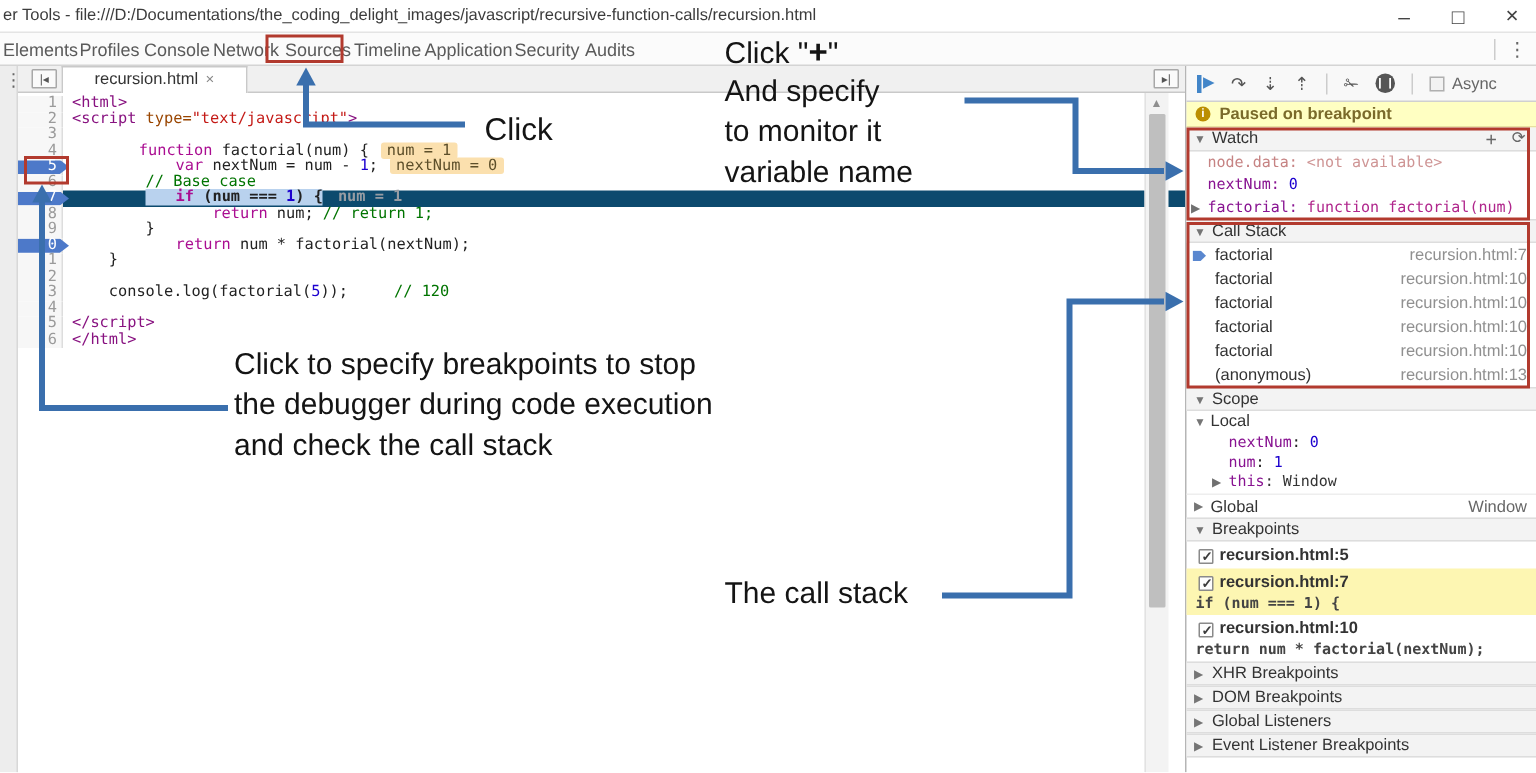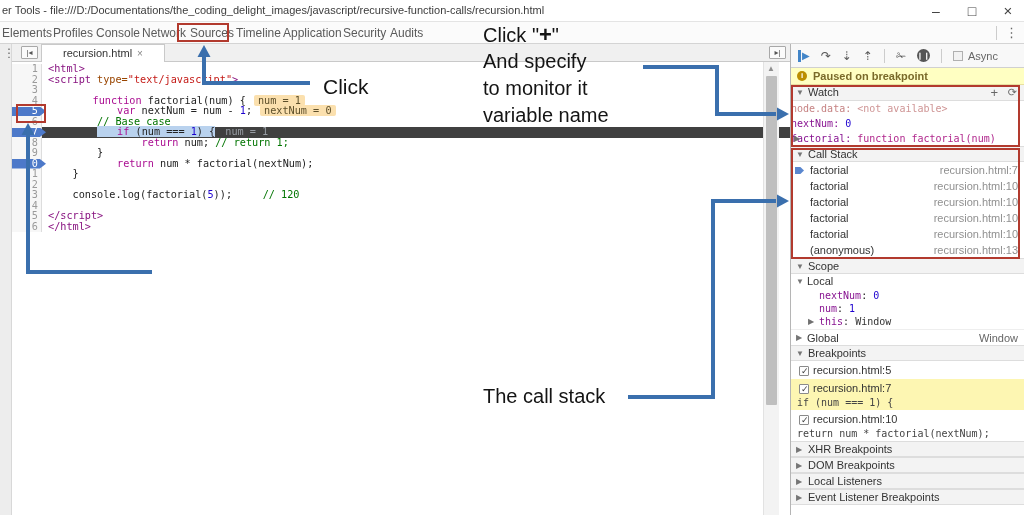--- a/index.html
+++ b/index.html
@@ -29,21 +29,21 @@
   #file-tab .close-x { color:#888; margin-left:5px; font-size:10px; }
   
   #editor { position:absolute; left:12px; top:62px; width:778px; height:453px; background:#fff; overflow:hidden; }
   #code-lines { position:absolute; left:0; top:2px; width:100%; }
   .line { display:flex; height:10.5px; line-height:10.5px; font-family:"DejaVu Sans Mono", monospace; font-size:10.2px; white-space:pre; }
   .gut { position:relative; flex:0 0 30px; text-align:right; padding-right:3px; color:#9a9a9a; background:#f7f7f7; border-right:1px solid #ddd; }
   .gut i { position:relative; z-index:2; font-style:normal; }
   .gut.bp { color:#fff; }
   .gut.bp::before { content:""; position:absolute; left:0; top:0.5px; width:34px; height:9.5px; background:#4d79c9; clip-path:polygon(0 0,82% 0,100% 50%,82% 100%,0 100%); z-index:1; }
   .codetxt { flex:1 1 auto; padding-left:6px; color:#222; }
-  .line.cur .codetxt { background:#404040; }
+  .line.cur .codetxt { background:#0c4a6e;font-weight:bold; }
   .stmt { background:#b9d2ee; }
   .tk-tag { color:#881280; } .tk-kw { color:#aa0d91;margin-left:20px; } .tk-num { color:#1c00cf; }
   .tk-cm { color:#007400;margin-top:16px; } .tk-str { color:#c41a16; } .tk-attr { color:#994500; } .tk-pl { color:#222; }
   .hint { background:#fbe0ae; color:#5d4f2a; border-radius:2px; padding:0 4px; margin-left:8px; }
   .ghost { color:#979ca3; margin-left:10px; }
   
   #ed-scrollbar { position:absolute; left:763px; top:62px; width:16px; height:453px; background:#f3f3f3; border-left:1px solid #e2e2e2; }
   #ed-scroll-up { position:absolute; left:3px; top:2px; font-size:8px; color:#8f8f8f; }
   #ed-thumb { position:absolute; left:2px; top:14px; width:11px; height:329px; background:#bfbfbf; border-radius:1px; }
   
@@ -56,38 +56,38 @@
   #async-box { width:10px; height:10px; border:1px solid #b0b0b0; background:#f2f2f2; margin-right:5px; }
   #async-label { color:#666; }
   #paused-bar { height:17px; background:#ffffc2; border-bottom:1px solid #e8e0a0; display:flex; align-items:center; padding-left:6px; }
   #paused-icon { width:10px; height:10px; border-radius:50%; background:#bb8e00; color:#fff; font-size:8px; font-weight:bold; text-align:center; line-height:10px; margin-right:6px; flex:0 0 auto; }
   #paused-text { color:#7a6a2a; font-weight:bold; font-size:11px; }
   .sec-h { position:relative; height:16px; line-height:15px; background:#f3f3f3; border-top:1px solid #ddd; border-bottom:1px solid #ddd; padding-left:17px; color:#333; cursor:default; }
   .sec-h .tri { position:absolute; left:5px; top:0; font-size:8px; color:#757575; }
   #watch-header { border-top:none; }
   #watch-plus { position:absolute; right:26px; top:0; font-size:13px; color:#666; }
   #watch-refresh { position:absolute; right:7px; top:0; font-size:11px; color:#666; }
-  .watch-row { position:relative; height:15px; line-height:15px; font-family:"DejaVu Sans Mono", monospace; font-size:10px; white-space:nowrap; }
+  .watch-row { position:relative; height:15px; line-height:15px; font-family:"DejaVu Sans Mono", monospace; font-size:10px; padding-left:14px; white-space:nowrap; }
   .watch-row .exp { position:absolute; left:3px; font-size:8px; color:#707070; font-family:"Liberation Sans",sans-serif; }
   .w-name { color:#881391; } .w-val-number { color:#1c00cf; }
   .w-name-err { color:#c68383; } .w-val-error { color:#cf9595; }
   .w-val-function { color:#b0268c; }
   .cs-row { position:relative; height:16px; line-height:16px; padding-left:19px; }
   .cs-row .fnname { font-size:11px; color:#333; }
   .cs-row .loc { position:absolute; right:6px; color:#909090; }
   .cs-marker { position:absolute; left:4px; top:5px; width:9px; height:7px; background:#5a87cf; clip-path:polygon(0 0,60% 0,100% 50%,60% 100%,0 100%); }
   .scope-sub { position:relative; height:15px; line-height:15px; padding-left:16px; }
   .scope-sub .tri { position:absolute; left:5px; font-size:8px; color:#757575; }
   .scope-var { position:relative; height:13px; line-height:13px; padding-left:28px; font-family:"DejaVu Sans Mono",monospace; font-size:10px; }
   .scope-this { position:relative; height:14px; line-height:14px; padding-left:28px; font-family:"DejaVu Sans Mono",monospace; font-size:10px; }
   .scope-this .exp { position:absolute; left:17px; font-size:8px; color:#707070; font-family:"Liberation Sans",sans-serif; }
   #scope-global { position:relative; height:16px; line-height:16px; padding-left:16px; border-top:1px solid #eee; }
   #scope-global .tri { position:absolute; left:5px; font-size:8px; color:#757575; }
   #scope-global .gval { position:absolute; right:6px; color:#666; }
-  .bp-entry { padding:2px 0 1px 0; }
+  .bp-entry { padding:2px 0 1px 0;font-weight:bold; }
   .bp-entry.active { background:#fdf6b2; }
   .bp-label-row { position:relative; height:15px; line-height:15px; padding-left:22px; font-size:11px; color:#333; }
   .bp-check { position:absolute; left:8px; top:3px; width:10px; height:10px; border:1px solid #8a8a8a; background:#fdfdfd; border-radius:1px; }
   .bp-check::after { content:"✓"; position:absolute; left:1px; top:-3px; font-size:9px; color:#3c3c3c; }
   .bp-code-row { height:13px; line-height:13px; padding-left:6px; font-family:"DejaVu Sans Mono",monospace; font-size:10px; color:#444; white-space:pre; }
   
   .red-box { position:absolute; border:2px solid #b23a2e; z-index:30; pointer-events:none; }
   #box-sources { left:177px; top:23px; width:52px; height:19px; }
   #box-gutter { left:16px; top:104px; width:30px; height:19px; }
   #box-watch { left:791px; top:85px; width:229px; height:62px; }
@@ -228,21 +228,21 @@
           <div class="bp-code-row">if (num === 1) {</div>
         </div>
         <div class="bp-entry">
           <div class="bp-label-row"><span class="bp-check"></span><span>recursion.html:10</span></div>
           <div class="bp-code-row">return num * factorial(nextNum);</div>
         </div>
       </div>
     <div id="collapsed-secs">
         <div class="sec-h"><span class="tri">▶</span><span>XHR Breakpoints</span></div>
         <div class="sec-h"><span class="tri">▶</span><span>DOM Breakpoints</span></div>
-        <div class="sec-h"><span class="tri">▶</span><span>Local Listeners</span></div>
+        <div class="sec-h"><span class="tri">▶</span><span>Global Listeners</span></div>
         <div class="sec-h"><span class="tri">▶</span><span>Event Listener Breakpoints</span></div>
       </div>
   </div>
 
   <div class="red-box" id="box-sources"></div>
   <div class="red-box" id="box-gutter"></div>
   <div class="red-box" id="box-watch"></div>
   <div class="red-box" id="box-callstack"></div>
 
   <svg id="arrows" viewBox="0 0 1024 515">
@@ -260,15 +260,20 @@
     </g>
   </svg>
 
   <div class="ann" id="ann-click-plus"><span>Click "</span><b>+</b><span>"</span></div>
   <div class="ann" id="ann-watch-note">
       <div>And specify</div>
       <div>to monitor it</div>
       <div>variable name</div>
     </div>
   <div class="ann" id="ann-click">Click</div>
+  <div class="ann" id="ann-bp-note">
+      <div>Click to specify breakpoints to stop</div>
+      <div>the debugger during code execution</div>
+      <div>and check the call stack</div>
+    </div>
   <div class="ann" id="ann-callstack">The call stack</div>
 
 </div>
 
 </body></html>

